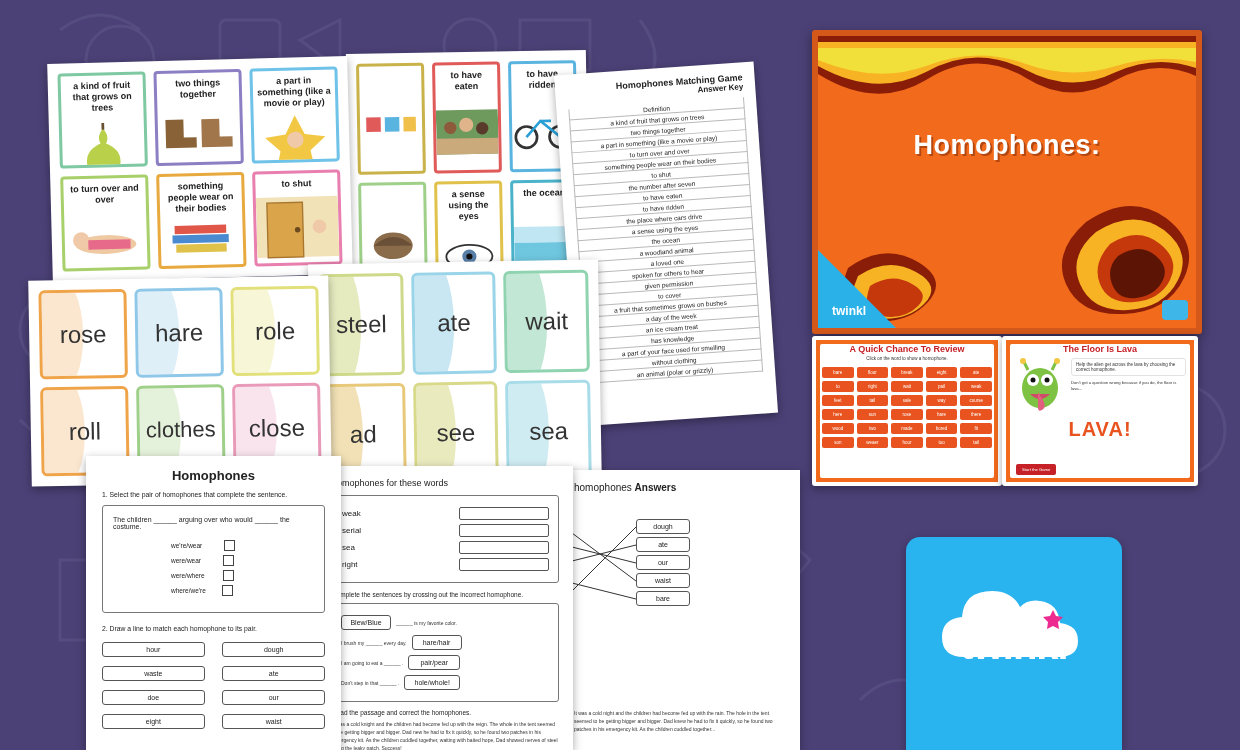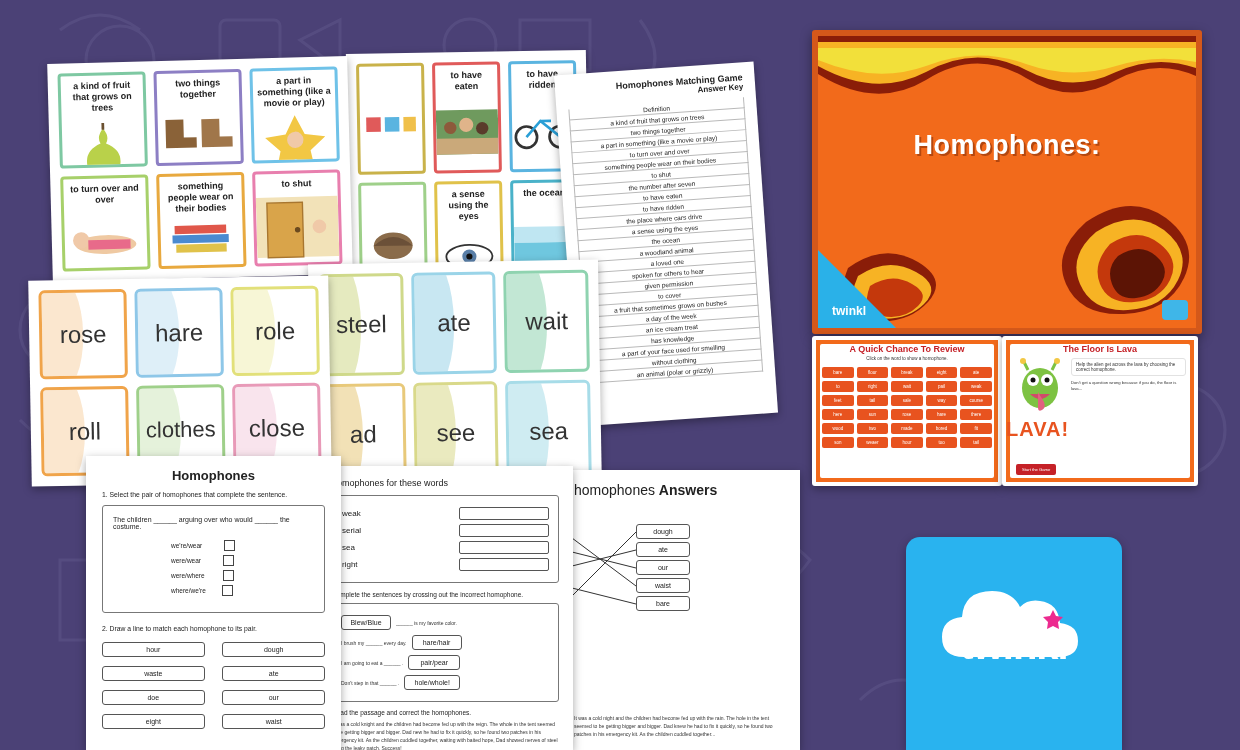--- a/index.html
+++ b/index.html
@@ -335,21 +335,21 @@
     <div class="blob" style="background:#cfe8bd"></div>
       <span>clothes</span>
   </div>
   <div class="wcard" style="border-color:#e89ab8">
     <div class="blob" style="background:#f4cede"></div>
       <span>close</span>
   </div>
 </div>
 
 <div class="sheet ws" style="left:560px;top:470px;width:240px;height:280px;padding:12px 14px;">
-  <div style="font-size:14px;font-weight:400;">
+  <div style="font-size:10px;font-weight:400;">
     <span>homophones</span>
     <b>Answers</b>
   </div>
   <div style="position:relative;height:90px;margin-top:26px;">
     <div class="wordbox" style="position:absolute;left:62px;top:0;width:52px;">dough</div>
     <div class="wordbox" style="position:absolute;left:62px;top:18px;width:52px;">ate</div>
     <div class="wordbox" style="position:absolute;left:62px;top:36px;width:52px;">our</div>
     <div class="wordbox" style="position:absolute;left:62px;top:54px;width:52px;">waist</div>
     <div class="wordbox" style="position:absolute;left:62px;top:72px;width:52px;">bare</div>
     <svg width="240" height="90" style="position:absolute;left:-50px;top:0;">
@@ -531,21 +531,21 @@
             <circle cx="43" cy="3" r="3" fill="#f2c744"></circle>
         </svg>
       </div>
       <div style="flex:1;">
         <div style="background:#fff;border:1px solid #e2e2e2;border-radius:3px;padding:3px 4px;">
           <div class="minisub" style="text-align:left;">Help the alien get across the lava by choosing the correct homophone.</div>
         </div>
         <div style="margin-top:4px;font-size:4.2px;color:#333;line-height:6px;">Don't get a question wrong because if you do, the floor is lava...</div>
       </div>
     </div>
-    <div style="text-align:left;margin-top:-2px;">
+    <div style="text-align:center;margin-top:-2px;">
       <span style="font-size:20px;font-weight:700;color:#e8531f;letter-spacing:1px;">LAVA!</span>
     </div>
     <div style="position:absolute;left:10px;bottom:-34px;background:#c52127;color:#fff;font-size:4.2px;padding:3px 6px;border-radius:2px;text-align:center;">Start the Game</div>
   </div>
 </div>
 
 <div class="twinkl-panel">
   <svg width="216" height="160" viewBox="0 0 216 160" style="position:absolute;left:0;top:24px;">
     <path d="M58 96 q-22 0 -22 -20 q0 -18 20 -20 q2 -26 30 -26 q20 0 28 16 q8 -8 20 -6 q18 2 20 22 q18 2 18 18 q0 16 -20 16z" fill="#fff"></path>
   </svg>

